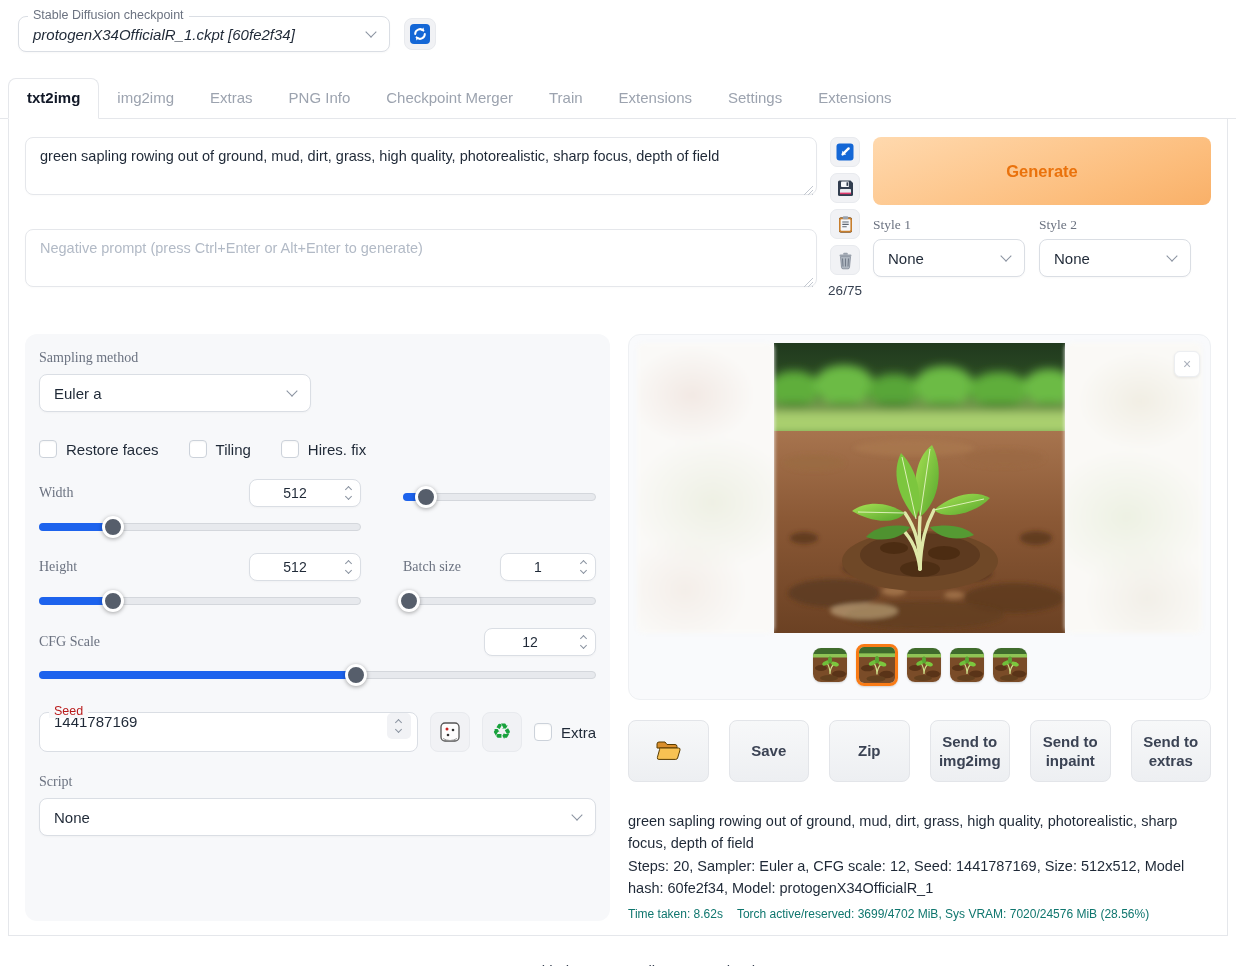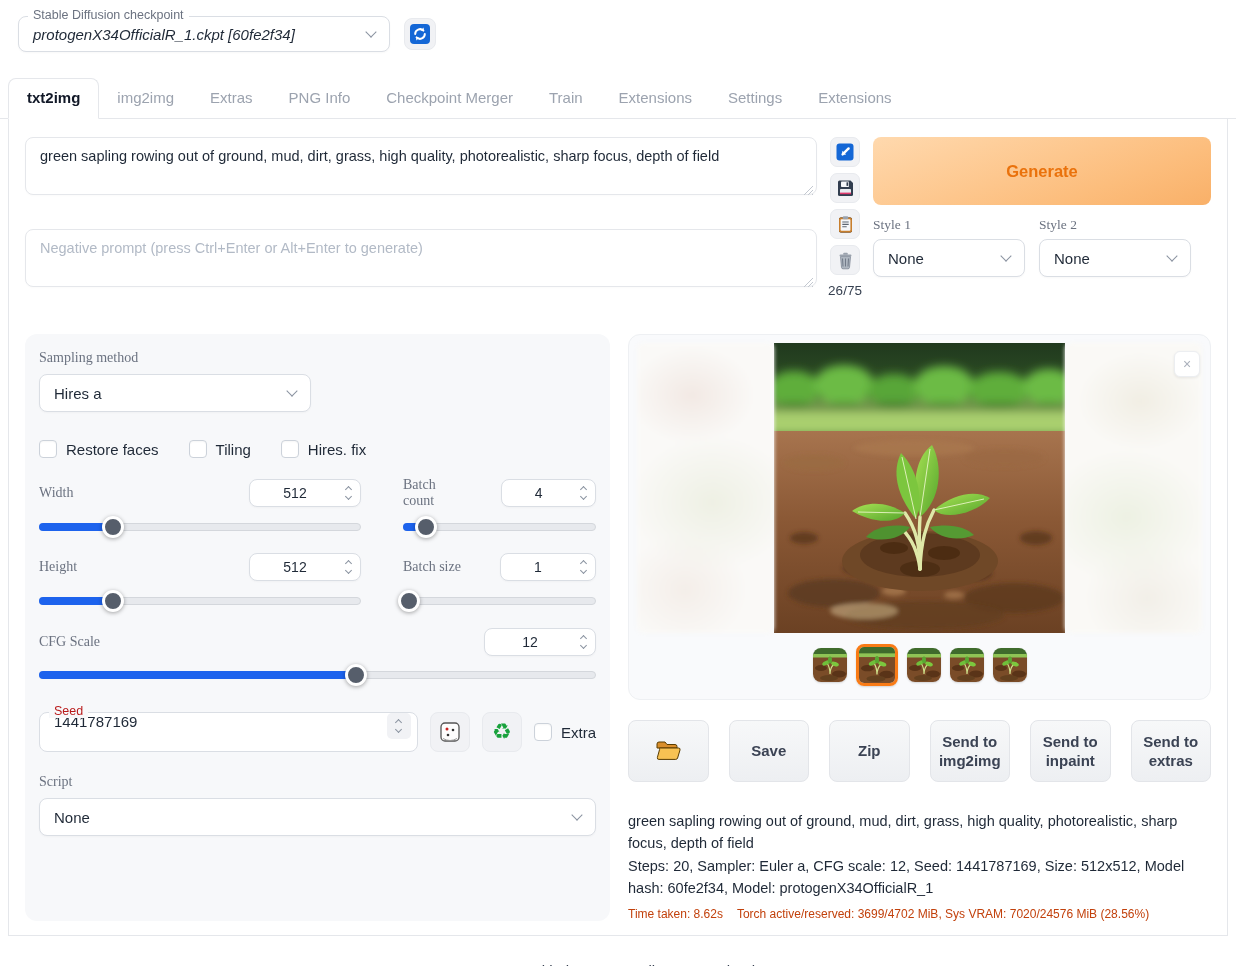--- a/index.html
+++ b/index.html
@@ -153,21 +153,21 @@
 
   .outbtns { display:flex; gap:20px; margin-top:20px; }
   .outbtn { flex:1; height:62px; background:linear-gradient(180deg,#f7f8f9,#edeff2);
     border:1px solid #e3e5e9; border-radius:8px; color:#3b4354; font-weight:700;
     font-size:15px; line-height:1.3; cursor:pointer; display:flex; align-items:center;
     justify-content:center; text-align:center; padding:4px 8px;
     font-family:"Liberation Sans",sans-serif; }
 
   .info { margin-top:28px; padding-right:10px; }
   .info .ptxt { font-size:14.5px; color:#1f2937; line-height:1.55; }
-  .info .perf { font-size:12px; color:#c2410c; margin-top:7px; }
+  .info .perf { font-size:12px; color:#0f766e; margin-top:7px; }
   .info .perf span + span { margin-left:14px; }
 
   
   .footer { margin-top:26px; text-align:center; padding-bottom:16px; }
   .flinks { font-size:15px; color:#374151; }
   .flinks a { color:#374151; text-decoration:none; cursor:pointer; }
   .fsep { color:#9ca3af; margin:0 20px; font-size:12px; }
 </style>
 </head>
 <body>
@@ -280,21 +280,21 @@
   </div>
 
   <div class="mainrow">
 
     <div class="panel">
 
       <div class="samp-row">
         <div class="samp-left">
           <span class="lbl">Sampling method</span>
           <div class="select">
-            <span>Hires a</span>
+            <span>Euler a</span>
             <i class="chev"></i>
           </div>
         </div>
       </div>
 
       <div class="cbs">
         <label class="cb-row">
           <span class="checkbox"></span>
           <span>Restore faces</span>
         </label>
@@ -320,30 +320,20 @@
                 </span>
             </div>
           </div>
           <div class="slider">
             <div class="track"></div>
               <div class="fill" style="width: 23%;"></div>
               <div class="handle" style="left: calc(23% - 11px);"></div>
           </div>
         </div>
         <div class="dim-cell">
-          <div class="row-between">
-            <span class="lbl">Batch count</span>
-            <div class="numbox" style="width:96px">
-              <span class="numval">4</span>
-              <span class="spin">
-                  <i class="chev sm up"></i>
-                  <i class="chev sm dn"></i>
-                </span>
-            </div>
-          </div>
           <div class="slider">
             <div class="track"></div>
               <div class="fill" style="width: 12%;"></div>
               <div class="handle" style="left: calc(12% - 11px);"></div>
           </div>
         </div>
         <div class="dim-cell">
           <div class="row-between">
             <span class="lbl">Height</span>
             <div class="numbox">

